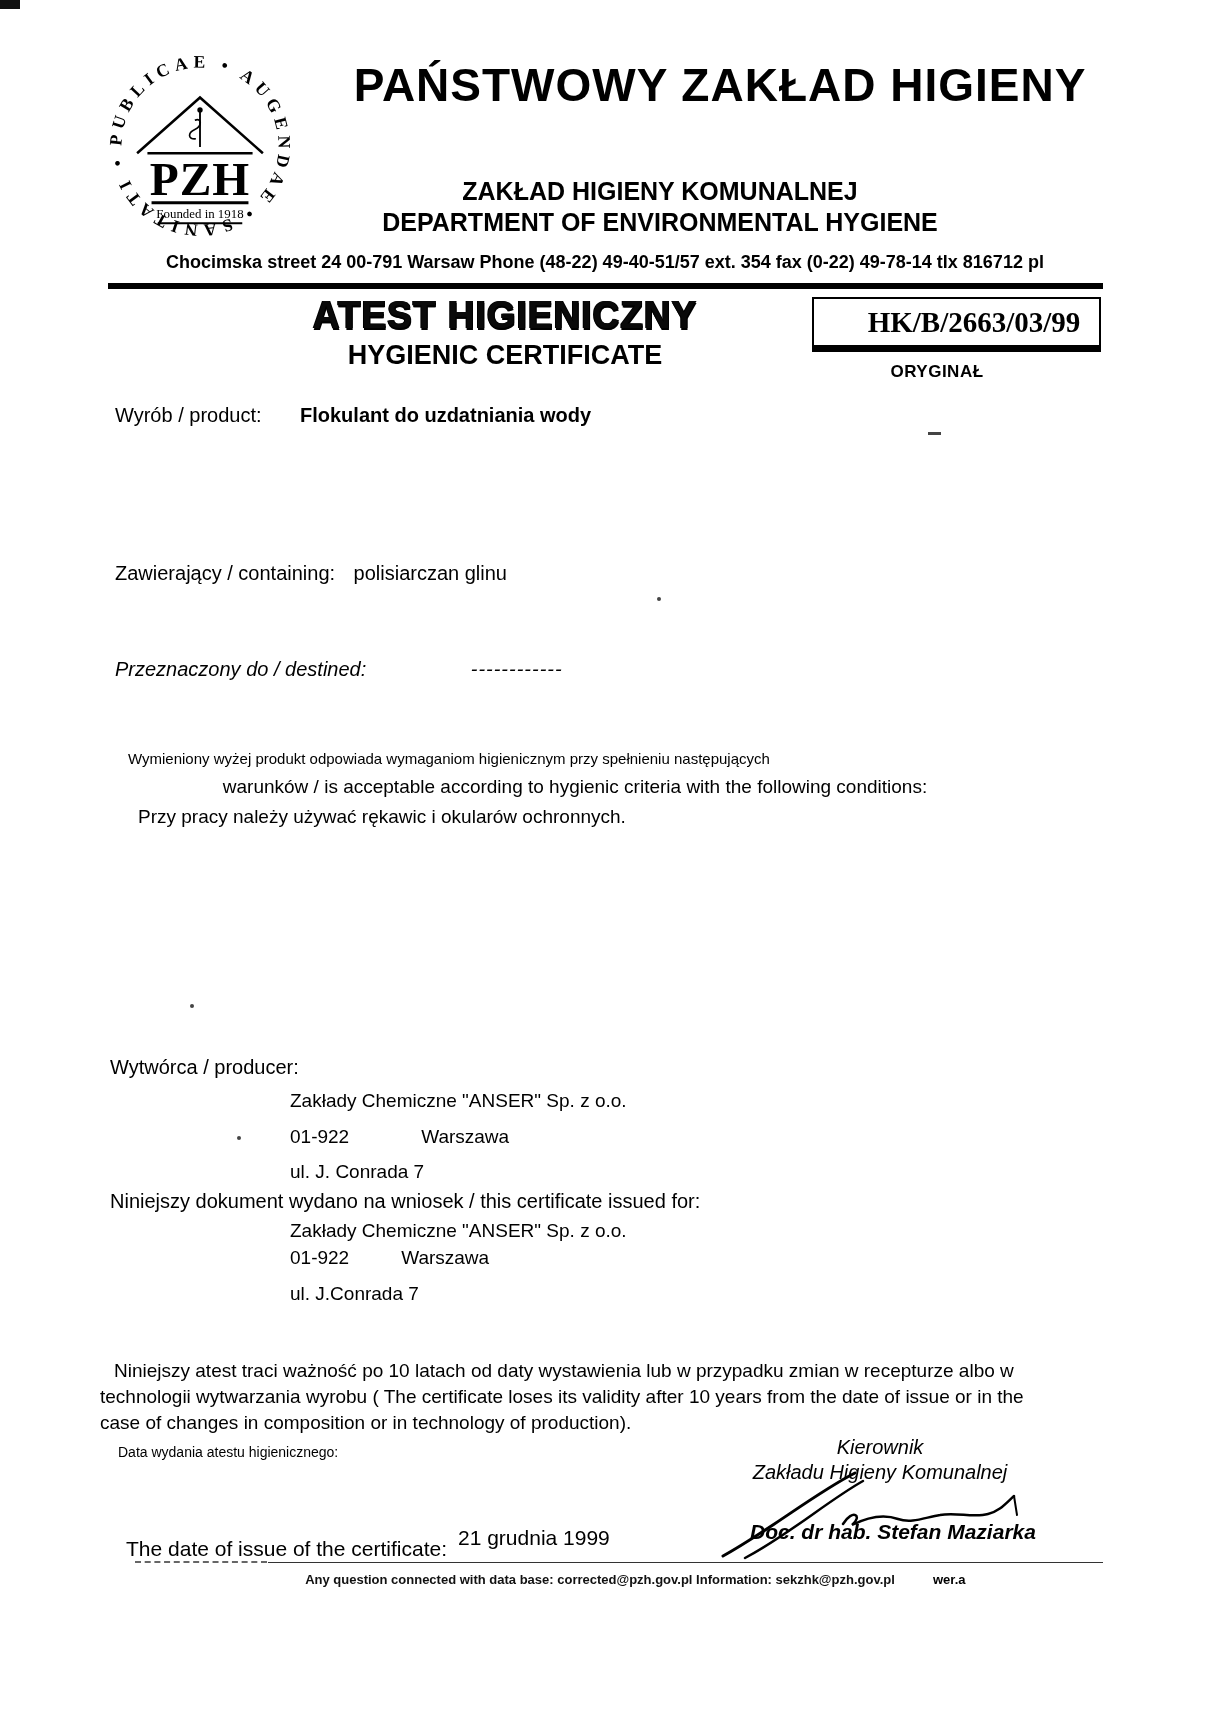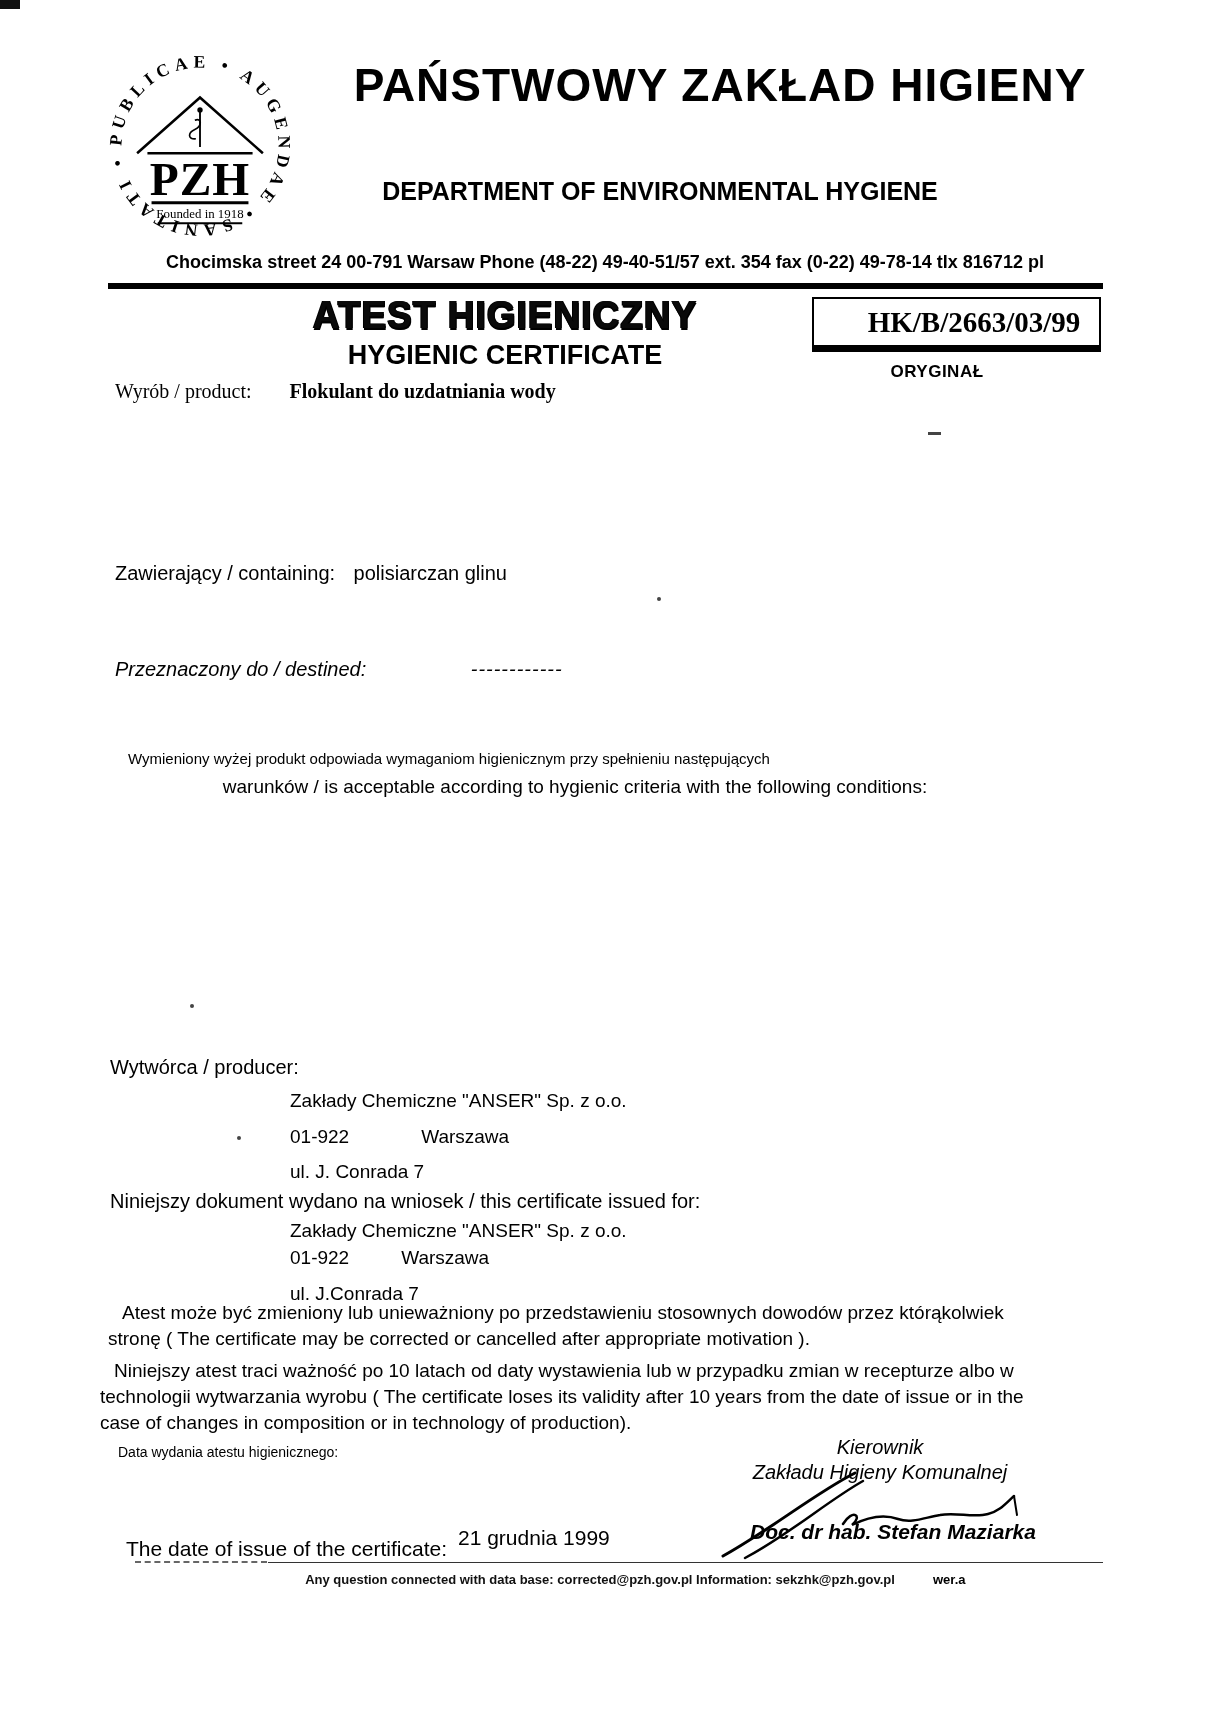--- a/index.html
+++ b/index.html
@@ -32,21 +32,21 @@
   .cert-box{
     left:812px;top:297px;width:250px;height:46px;
     border:2px solid #000;border-bottom:7px solid #000;
     display:flex;align-items:center;justify-content:center;
     font-family:"Liberation Serif", serif;font-size:29px;font-weight:700;padding-left:35px;
   }
   .original{left:812px;top:362px;width:250px;text-align:center;font-size:17px;font-weight:700;letter-spacing:0.5px;}
   
   .lbl{font-size:20px;}
   .val-bold{font-size:20px;font-weight:700;}
-  .row-product{left:115px;top:380px;font-family:Liberation Serif, serif;}
+  .row-product{left:115px;top:404px;}
   .row-containing{left:115px;top:562px;}
   .row-destined{left:115px;top:658px;font-style:italic;}
   .cond1{left:128px;top:750px;font-size:15px;}
   .cond2{left:100px;top:776px;width:950px;text-align:center;font-size:19px;}
   .cond3{left:138px;top:806px;font-size:19px;}
   
   .sec-label{font-size:20px;}
   .addr-line{font-size:19px;}
   .producer-label{left:110px;top:1056px;}
   .producer-company{left:290px;top:1090px;}
@@ -116,20 +116,21 @@
       <line x1="50" y1="152" x2="144" y2="152" stroke="#000" stroke-width="3"></line>
       <text x="97" y="167" text-anchor="middle" font-family="Liberation Serif, serif" font-size="12.5">Founded in 1918</text>
       <line x1="56" y1="172" x2="138" y2="172" stroke="#000" stroke-width="2"></line>
     </svg>
   </div>
 
   <div class="abs org-block">
     <div class="org-pl">PAŃSTWOWY ZAKŁAD HIGIENY</div>
   </div>
   <div class="abs dept-block">
+    <div class="dept">ZAKŁAD HIGIENY KOMUNALNEJ</div>
     <div class="dept">DEPARTMENT OF ENVIRONMENTAL HYGIENE</div>
   </div>
 
   <div class="abs address">Chocimska street 24 00-791 Warsaw Phone (48-22) 49-40-51/57 ext. 354 fax (0-22) 49-78-14 tlx 816712 pl</div>
   <div class="abs rule-thick"></div>
 
   <div class="abs title-pl">ATEST HIGIENICZNY</div>
   <div class="abs title-en">HYGIENIC CERTIFICATE</div>
   <div class="abs cert-box">
     <span>HK/B/2663/03/99</span>
@@ -144,36 +145,36 @@
     <span class="lbl">Zawierający / containing:</span>
     <span class="lbl" style="margin-left:14px;">polisiarczan glinu</span>
   </div>
   <div class="abs row-destined">
     <span class="lbl">Przeznaczony do / destined:</span>
     <span class="lbl" style="margin-left:100px;letter-spacing:1px;">------------</span>
   </div>
 
   <div class="abs cond1">Wymieniony wyżej produkt odpowiada wymaganiom higienicznym przy spełnieniu następujących</div>
   <div class="abs cond2">warunków / is acceptable according to hygienic criteria with the following conditions:</div>
+  <div class="abs cond3">Przy pracy należy używać rękawic i okularów ochronnych.</div>
 
   <div class="abs producer-label sec-label">Wytwórca / producer:</div>
   <div class="abs producer-company addr-line">Zakłady Chemiczne "ANSER" Sp. z o.o.</div>
   <div class="abs producer-city addr-line">
     <span>01-922</span><span class="gap-wide"></span><span>Warszawa</span>
   </div>
   <div class="abs producer-street addr-line">ul. J. Conrada 7</div>
 
   <div class="abs applicant-label sec-label">Niniejszy dokument wydano na wniosek / this certificate issued for:</div>
   <div class="abs applicant-company addr-line">Zakłady Chemiczne "ANSER" Sp. z o.o.</div>
   <div class="abs applicant-city addr-line">
     <span>01-922</span><span class="gap-narrow"></span><span>Warszawa</span>
   </div>
   <div class="abs applicant-street addr-line">ul. J.Conrada 7</div>
 
-  <div class="abs legal1">Atest może być zmieniony lub unieważniony po przedstawieniu stosownych dowodów przez którąkolwiek  stronę  ( The certificate may be corrected or cancelled after appropriate motivation ).</div>
   <div class="abs legal2">Niniejszy atest traci ważność po 10 latach od daty wystawienia lub w przypadku zmian w recepturze albo w technologii wytwarzania wyrobu ( The certificate loses its validity after 10 years from the date of issue or in the case of changes in composition or in technology of production).</div>
 
   <div class="abs sig-role1">Kierownik</div>
   <div class="abs sig-role2">Zakładu Higieny Komunalnej</div>
   <div class="abs sig-svg">
     <svg width="330" height="92" viewBox="0 0 330 92">
       <path d="M 8,86 C 52,62 102,22 140,3" fill="none" stroke="#000" stroke-width="3" stroke-linecap="round"></path>
       <path d="M 30,88 C 72,66 114,30 148,11" fill="none" stroke="#000" stroke-width="2.5" stroke-linecap="round"></path>
       <path d="M 128,54 c 10,-16 20,-8 9,1 c 18,-9 32,-11 46,-6 c 14,5 28,-2 42,-4 c 16,-3 34,3 48,-1 c 12,-3 18,-11 26,-18" fill="none" stroke="#000" stroke-width="2.5" stroke-linecap="round"></path>
       <path d="M 299,26 l 3,19" fill="none" stroke="#000" stroke-width="2" stroke-linecap="round"></path>

